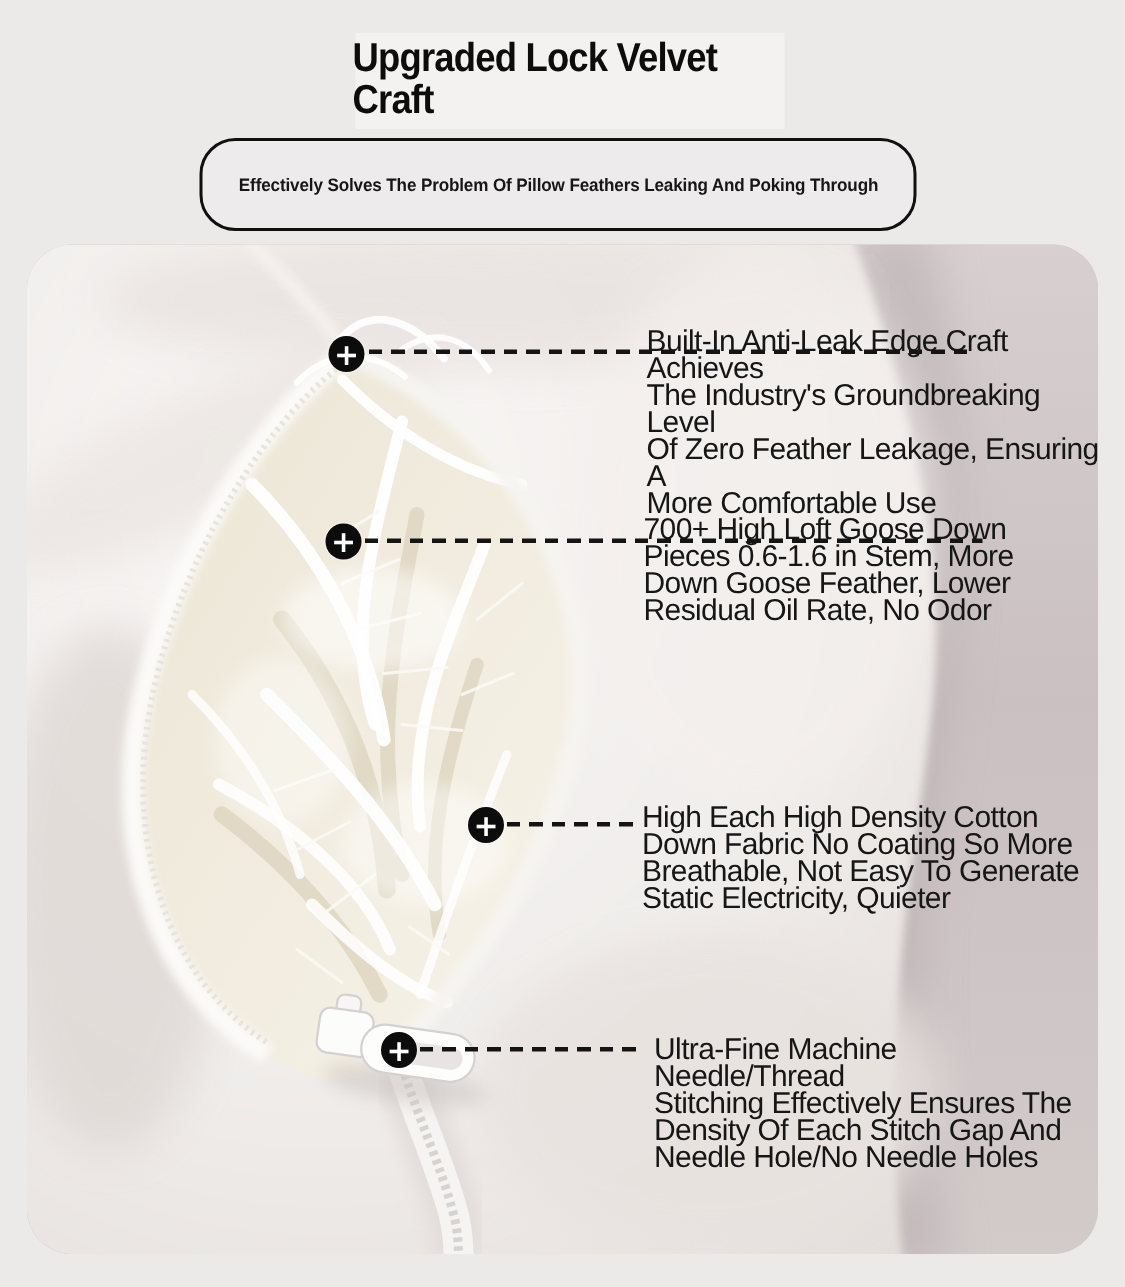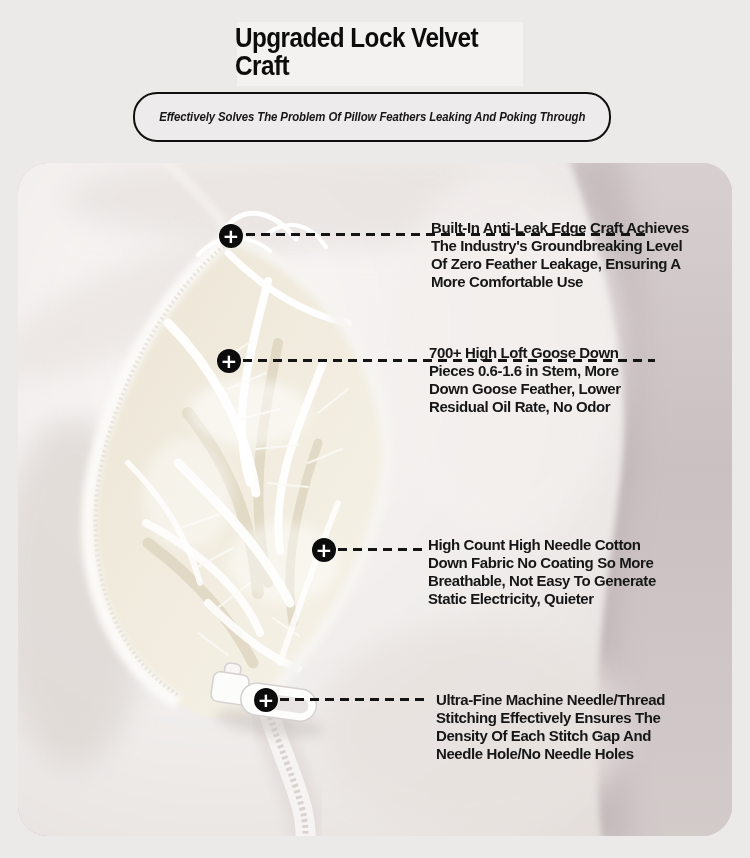--- a/index.html
+++ b/index.html
@@ -18,23 +18,23 @@
     position:absolute;left:237px;top:22px;width:286px;height:64px;
     background:rgba(255,255,255,0.38);
   }
   h1.page-title{
     position:absolute;left:235px;top:24px;
     font-size:27px;line-height:28px;font-weight:800;letter-spacing:-0.6px;
     white-space:pre-line;color:#0c0c0c;
     transform:scaleX(0.9);transform-origin:0 0;
   }
   .banner-pill{
-    position:absolute;left:133px;top:92px;width:478px;height:50px;
+    position:absolute;left:133px;top:92px;width:478px;height:62px;
     border:2px solid var(--pill-border);border-radius:24px;background:var(--pill-bg);
-    display:flex;align-items:center;justify-content:center;font-style:italic;
+    display:flex;align-items:center;justify-content:center;
   }
   .banner-pill span{
     font-size:12px;font-weight:700;letter-spacing:-0.1px;white-space:nowrap;
     transform:scaleX(0.95);
   }
   .photo{
     position:absolute;left:18px;top:163px;width:714px;height:673px;
     border-radius:30px;overflow:hidden;background:#cdc3c5;
   }
   .photo svg{display:block;width:100%;height:100%;}
@@ -47,21 +47,21 @@
     background:var(--marker-bg);
     display:flex;align-items:center;justify-content:center;
     box-shadow:0 0 0 1px rgba(255,255,255,0.25);
   }
   .marker span{
     color:var(--marker-glyph);font-size:20px;font-weight:700;line-height:20px;
     font-family:"DejaVu Sans",sans-serif;margin-top:-1px;
   }
   .callout-text{
     position:absolute;width:305px;
-    font-size:15px;line-height:18px;font-weight:700;letter-spacing:-0.4px;
+    font-size:20px;line-height:18px;font-weight:400;letter-spacing:-0.4px;
     white-space:pre-line;color:var(--text);
   }
   
   #dash-1{left:246px;top:233px;width:399px;}
   #dash-2{left:243px;top:359px;width:412px;}
   #dash-3{left:338px;top:548px;width:84px;}
   #dash-4{left:280px;top:698px;width:150px;}
   #marker-1{left:219px;top:224px;}
   #marker-2{left:217px;top:349px;}
   #marker-3{left:312px;top:538px;}
@@ -205,20 +205,20 @@
 </div>
 
 <div class="callout-text" id="text-1">Built-In Anti-Leak Edge Craft Achieves
 The Industry's Groundbreaking Level
 Of Zero Feather Leakage, Ensuring A
 More Comfortable Use</div>
 <div class="callout-text" id="text-2">700+ High Loft Goose Down
 Pieces 0.6-1.6 in Stem, More
 Down Goose Feather, Lower
 Residual Oil Rate, No Odor</div>
-<div class="callout-text" id="text-3">High Count High Needle Cotton
+<div class="callout-text" id="text-3">High Each High Density Cotton
 Down Fabric No Coating So More
 Breathable, Not Easy To Generate
 Static Electricity, Quieter</div>
 <div class="callout-text" id="text-4">Ultra-Fine Machine Needle/Thread
 Stitching Effectively Ensures The
 Density Of Each Stitch Gap And
 Needle Hole/No Needle Holes</div>
 
 </body></html>

